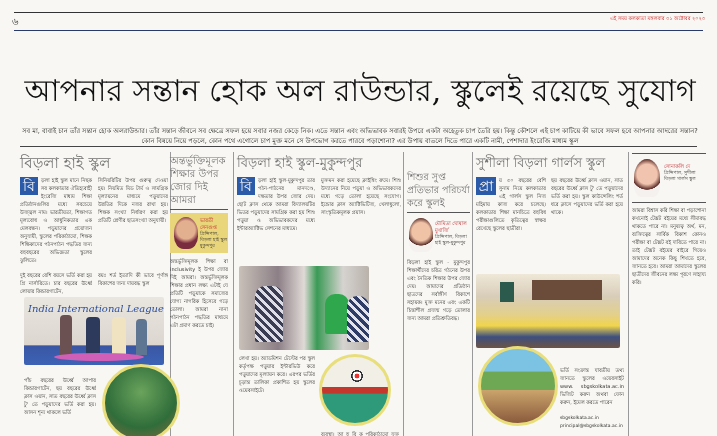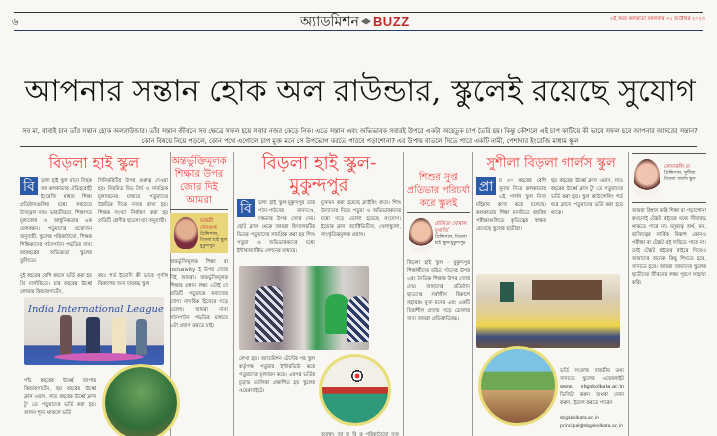--- a/index.html
+++ b/index.html
@@ -23,44 +23,41 @@
   .headline .l1 { font-size: 30px; line-height: 40px; }
   .headline .l2 { font-size: 30px; line-height: 40px; margin-top: 27px; }
 
   .intro { position: absolute; left: 20px; top: 126px; width: 680px; font-size: 6.5px; line-height: 10px; text-align: center; color: #222; }
   .intro-rule { position: absolute; left: 20px; right: 20px; top: 146px; height: 1px; background: #444; }
 
   
   .col { position: absolute; top: 150px; bottom: 0; }
   .vrule { position: absolute; top: 152px; bottom: 0; width: 1px; background: #999; }
 
-  .story-head { font-family: "DejaVu Serif", serif; color: #ef4444; text-align: center; }
+  .story-head { font-family: "DejaVu Serif", serif; color: #737373; }
   .body-text { font-size: 5px; line-height: 8px; color: #333; text-align: justify; }
   .dropcap { float: left; width: 18px; height: 18px; background: #2b5aa8; color: #fff; font-size: 14px; line-height: 18px; text-align: center; margin: 1px 3px 0 0; font-family: "DejaVu Serif", serif; }
 
   .photo { position: absolute; border-radius: 2px; overflow: hidden; }
   .circle { position: absolute; border-radius: 50%; overflow: hidden; border: 3px solid #e8df7c; }
 
   .portrait { position: absolute; overflow: hidden; }
   .caption-red { color: #c0282e; font-size: 5px; line-height: 7px; }
   .caption-black { color: #333; font-size: 4.5px; line-height: 6px; }
 
   .sub-rule { height: 1px; background: #555; margin: 3px 0; }
 </style>
 </head>
 <body>
 
 <div class="page">
 
   <div class="masthead">
     <div class="mast-rule"></div>
     <span class="page-no">৬</span>
-    <div class="section-title">
-      <span>অ্যাডমিশন</span><span class="cap-icon"></span><span class="buzz">BUZZ</span>
-    </div>
     <span class="dateline">এই সময় কলকাতা মঙ্গলবার ৩১ অক্টোবর ২০২৩</span>
     <div class="mast-rule2"></div>
   </div>
 
   <div class="headline">
     <div class="l2">আপনার সন্তান হোক অল রাউন্ডার, স্কুলেই রয়েছে সুযোগ</div>
   </div>
   <div class="intro">সব মা, বাবাই চান তাঁর সন্তান হোক অলরাউন্ডার। তাঁর সন্তান জীবনে সব ক্ষেত্রে সফল হয়ে সবার নজর কেড়ে নিক। এতে সন্তান এবং অভিভাবক সবারই উপরে একটা অহেতুক চাপ তৈরি হয়। কিন্তু কৌশলে এই চাপ কাটিয়ে কী ভাবে সফল হবে আপনার আদরের সন্তান? কোন বিষয়ে নিয়ে পড়লে, কোন পথে এগোলে চাপ মুক্ত মনে সে উপভোগ করতে পারবে পড়াশোনা? এর উপায় বাতলে দিতে পারে একটি নামী, পেশাদার ইংরেজি মাধ্যম স্কুল</div>
   <div class="intro-rule"></div>
 
@@ -103,21 +100,21 @@
       <div style="position:absolute;left:4px;top:4px;width:24px;height:32px;border-radius:50% 50% 40% 40%;background:radial-gradient(circle at 50% 40%,#e3b08f 40%,#7a2d3f 60%);"></div>
       <div style="position:absolute;left:30px;top:4px;width:28px;">
         <div class="caption-red">ভারতী সেনগুপ্ত</div>
         <div class="caption-black">প্রিন্সিপাল, বিড়লা হাই স্কুল মুকুন্দপুর</div>
       </div>
     </div>
     <div class="body-text" style="margin-top:4px;height:230px;overflow:hidden;">অন্তর্ভুক্তিমূলক শিক্ষা বা inclusivity ই উপর জোর দিই আমরা। অন্তর্ভুক্তিমূলক শিক্ষার প্রধান লক্ষ্য এটাই যে প্রতিটি পড়ুয়াকে সমাজের যোগ্য নাগরিক হিসেবে গড়ে তোলা। আমরা নানা পঠনপাঠন পদ্ধতির মাধ্যমে এটা প্রমাণ করতে চাই।</div>
   </div>
 
   <div class="col" style="left:237px;width:164px;">
-    <div class="story-head" style="font-size:18px;line-height:22px;margin-top:2px;">বিড়লা হাই স্কুল-মুকুন্দপুর</div>
+    <div class="story-head" style="font-size:13px;line-height:22px;margin-top:2px;">বিড়লা হাই স্কুল-মুকুন্দপুর</div>
     <div style="display:flex;gap:6px;margin-top:2px;">
       <div class="body-text" style="width:78px;height:85px;overflow:hidden;">
         <span class="dropcap">বি</span>
         <span>ড়লা হাই স্কুল-মুকুন্দপুর তার পঠন-পাঠনের মানদণ্ডে, দক্ষতার উপর জোর দেয়। ছোট ক্লাস থেকে আমরা বিদ্যালয়টির ভিতর পড়ুয়াদের সামগ্রিক করা হয় শিশু পড়ুয়া ও অভিভাবকদের মধ্যে ইন্টারঅ্যাক্টিভ সেশনের মাধ্যমে।</span>
       </div>
       <div class="body-text" style="width:80px;height:50px;overflow:hidden;">মুক্তমন করা হয়েছে ক্লাইম্বিং রুমে। শিশু উদ্যানের নিয়ে পড়ুয়া ও অভিভাবকদের মধ্যে গড়ে তোলা হয়েছে সংযোগ। ইন্ডোর ক্লাস অ্যাক্টিভিটিজ, খেলাধুলো, সাংস্কৃতিকমূলক প্রয়াস।</div>
     </div>
     <div class="photo" style="left:2px;top:116px;width:130px;height:84px;background:linear-gradient(90deg,#c8c0b8 0%,#8c7f86 30%,#e0dad6 50%,#3a9a55 60%,#d6d3d0 80%,#b9b2ab 100%);">
       <div style="position:absolute;left:16px;top:20px;width:28px;height:56px;border-radius:10px 10px 2px 2px;background:repeating-linear-gradient(45deg,#3a3d52 0 3px,#dcdde6 3px 6px);"></div>
       <div style="position:absolute;left:86px;top:28px;width:24px;height:40px;border-radius:10px 10px 2px 2px;background:#2fa84d;"></div>

